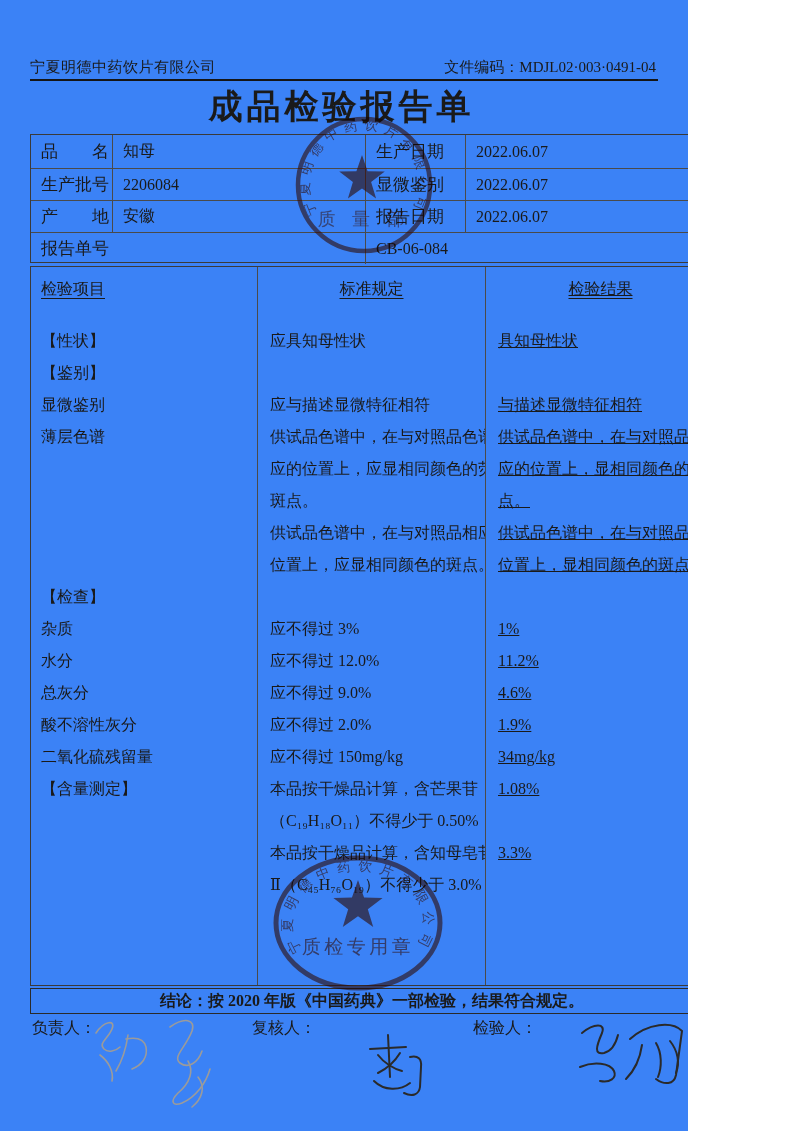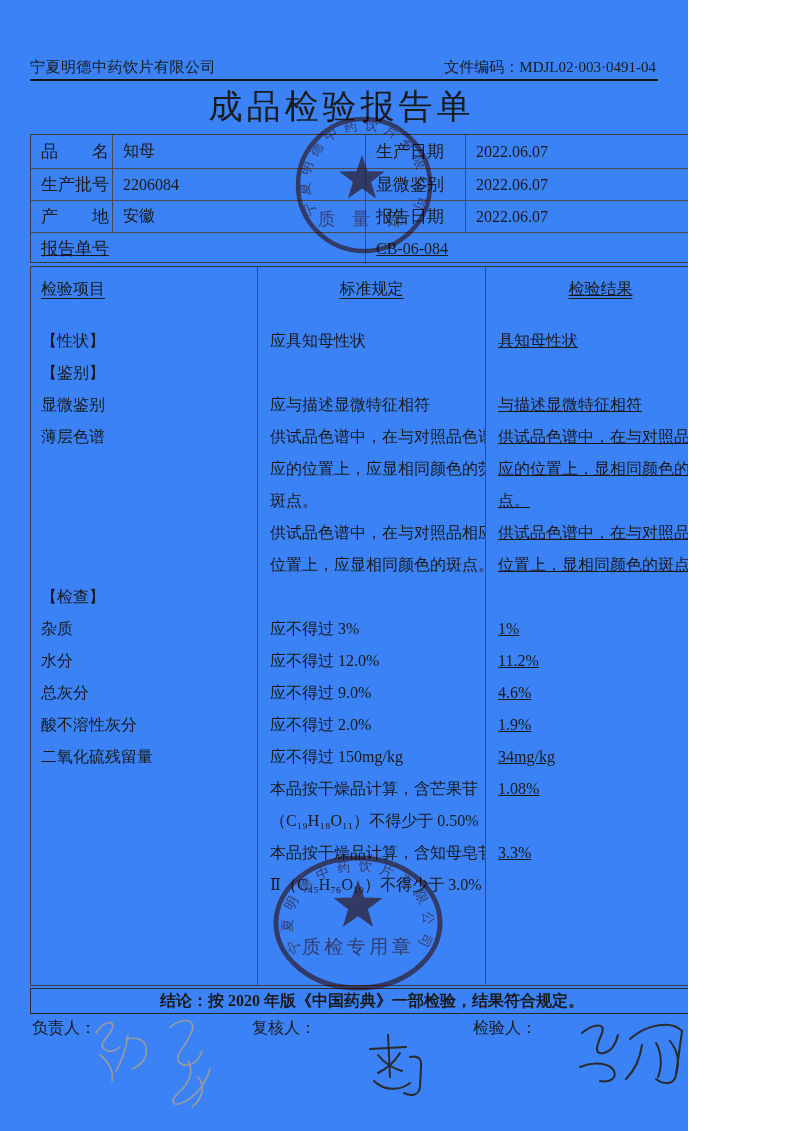--- a/index.html
+++ b/index.html
@@ -4,32 +4,32 @@
 <style>
   html,body{margin:0;padding:0;background:#ffffff;}
   .page{position:relative;width:688px;height:1131px;background:#3b82f6;overflow:hidden;
         font-family:"Liberation Serif","DejaVu Serif",serif;color:#1a1a1a;}
 
   
   .company{position:absolute;left:30px;top:58px;font-size:15px;letter-spacing:.5px;}
   .doccode{position:absolute;right:32px;top:58px;font-size:15px;}
   .headrule{position:absolute;left:30px;right:30px;top:79px;height:2px;background:#151515;}
   .title{position:absolute;left:0;right:5px;top:84px;text-align:center;font-size:34px;
-         font-weight:normal;letter-spacing:4px;}
+         font-weight:bold;letter-spacing:4px;}
 
   
   .info-table{position:absolute;left:30px;top:134px;width:684px;height:129px;
               display:grid;grid-template-columns:82px 253px 100px 249px;
               grid-template-rows:34px 32px 32px 31px;
               border:1px solid #3a3a3a;box-sizing:border-box;font-size:16px;}
   .icell{border-right:1px solid #4a4a4a;border-bottom:1px solid #4a4a4a;
          box-sizing:border-box;display:flex;align-items:center;padding:0 20px 0 10px;
          white-space:nowrap;overflow:visible;}
   .icell.lastcol{border-right:none;}
-  .icell.lastrow{border-bottom:none;text-decoration:underline;}
+  .icell.lastrow{border-bottom:none;}
   .icell.lbl{font-size:17px;}
   .span2a{grid-column:1 / span 2;}
   .span2b{grid-column:3 / span 2;}
 
   
   .main-table{position:absolute;left:30px;top:266px;width:684px;height:720px;
               display:grid;grid-template-columns:227px 228px 229px;
               border:1px solid #3a3a3a;box-sizing:border-box;font-size:16px;}
   .mcol{border-right:1px solid #4a4a4a;box-sizing:border-box;overflow:hidden;}
   .mcol.lastcol{border-right:none;text-decoration:underline;}
@@ -96,20 +96,21 @@
           <div class="cline"></div>
           <div class="cline"></div>
           <div class="cline"></div>
           <div class="cline"></div>
           <div class="cline">【检查】</div>
           <div class="cline">杂质</div>
           <div class="cline">水分</div>
           <div class="cline">总灰分</div>
           <div class="cline">酸不溶性灰分</div>
           <div class="cline">二氧化硫残留量</div>
+          <div class="cline">【含量测定】</div>
           <div class="cline"></div>
           <div class="cline"></div>
           <div class="cline"></div>
         </div>
     </div>
     <div class="mcol">
       <div class="mhead center"><span>标准规定</span></div>
       <div class="mlines">
           <div class="cline">应具知母性状</div>
           <div class="cline"></div>

